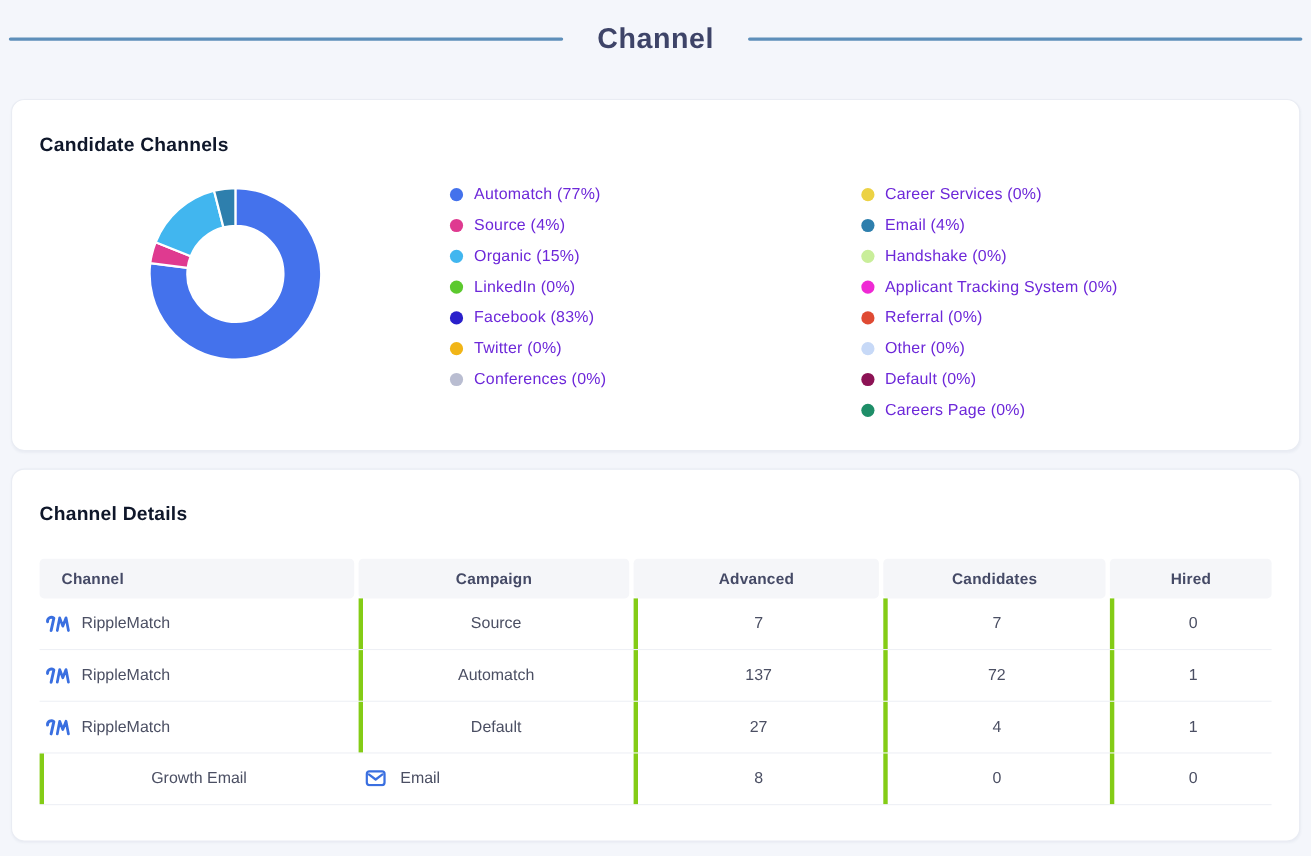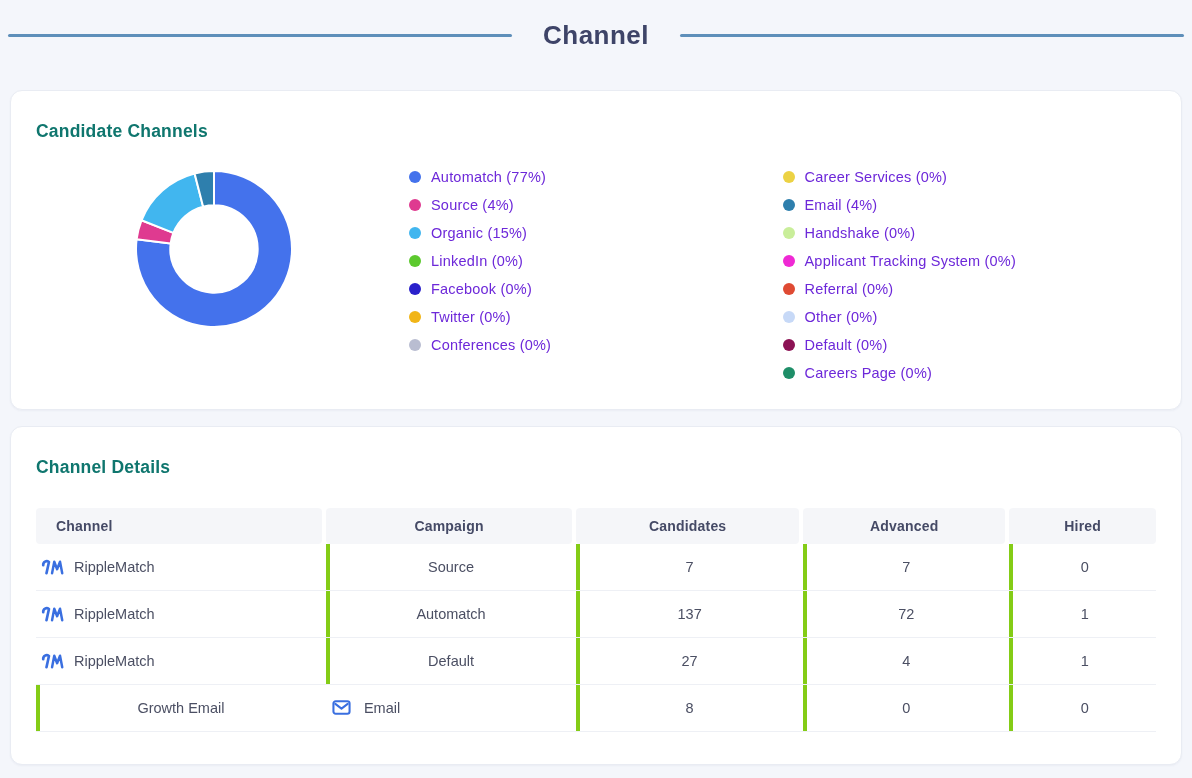--- a/index.html
+++ b/index.html
@@ -28,21 +28,21 @@
     background: #ffffff;
     border: 1px solid #e9ecf3;
     border-radius: 12px;
     margin: 0 10px;
     box-shadow: 0 1px 2px rgba(60,70,120,0.05);
     padding: 30px 25px 24px 25px;
   }
   .card-channels { margin-top: 40px; height: 320px; }
   .card-details  { margin-top: 16px; height: 339px; }
   .card-heading {
-    font-size: 17.5px; font-weight: bold; color: #0f766e;
+    font-size: 17.5px; font-weight: bold; color: #0f172a;
     letter-spacing: 0.2px;
   }
 
   
   .channels-content { display: flex; align-items: flex-start; margin-top: 21px; }
   .donut-wrap { width: 160px; height: 160px; margin-left: 98px; margin-top: 6px; flex: none; }
   .donut-wrap svg { display: block; width: 160px; height: 160px; }
 
   .legend { flex: 1; display: flex; margin-left: 115px; }
   .legend-col { width: 50%; }
@@ -117,21 +117,21 @@
           <div class="legend-item">
             <span class="legend-dot" style="background: rgb(65, 182, 239);"></span>
             <span class="legend-label">Organic (15%)</span>
           </div>
           <div class="legend-item">
             <span class="legend-dot" style="background: rgb(92, 201, 46);"></span>
             <span class="legend-label">LinkedIn (0%)</span>
           </div>
           <div class="legend-item">
             <span class="legend-dot" style="background: rgb(42, 32, 203);"></span>
-            <span class="legend-label">Facebook (0%)</span>
+            <span class="legend-label">Facebook (83%)</span>
           </div>
           <div class="legend-item">
             <span class="legend-dot" style="background: rgb(241, 181, 23);"></span>
             <span class="legend-label">Twitter (0%)</span>
           </div>
           <div class="legend-item">
             <span class="legend-dot" style="background: rgb(185, 189, 209);"></span>
             <span class="legend-label">Conferences (0%)</span>
           </div>
         </div>
@@ -172,22 +172,22 @@
     </div>
   </div>
 </div>
 
 <div class="card card-details">
   <div class="card-heading">Channel Details</div>
   <div class="details-table">
     <div class="t-row t-head">
       <div class="t-cell first">Channel</div>
       <div class="t-cell">Campaign</div>
+      <div class="t-cell">Advanced</div>
       <div class="t-cell">Candidates</div>
-      <div class="t-cell">Advanced</div>
       <div class="t-cell">Hired</div>
     </div>
     <div class="t-body">
         <div class="t-row">
           <div class="t-cell first">
             <span class="chan-icon">
               <svg width="23" height="18" viewBox="0 0 26 20" fill="none">
                 <path d="M2.5 8 C2.2 4 6.2 2.3 9 4.4 L6.2 17" stroke="#3a6fe0" stroke-width="3" stroke-linecap="round" stroke-linejoin="round"></path>
                 <path d="M12.5 17 L15 4 L18.2 12.5 L21.5 4 L24 17" stroke="#3a6fe0" stroke-width="2.8" stroke-linecap="round" stroke-linejoin="round"></path>
               </svg>

